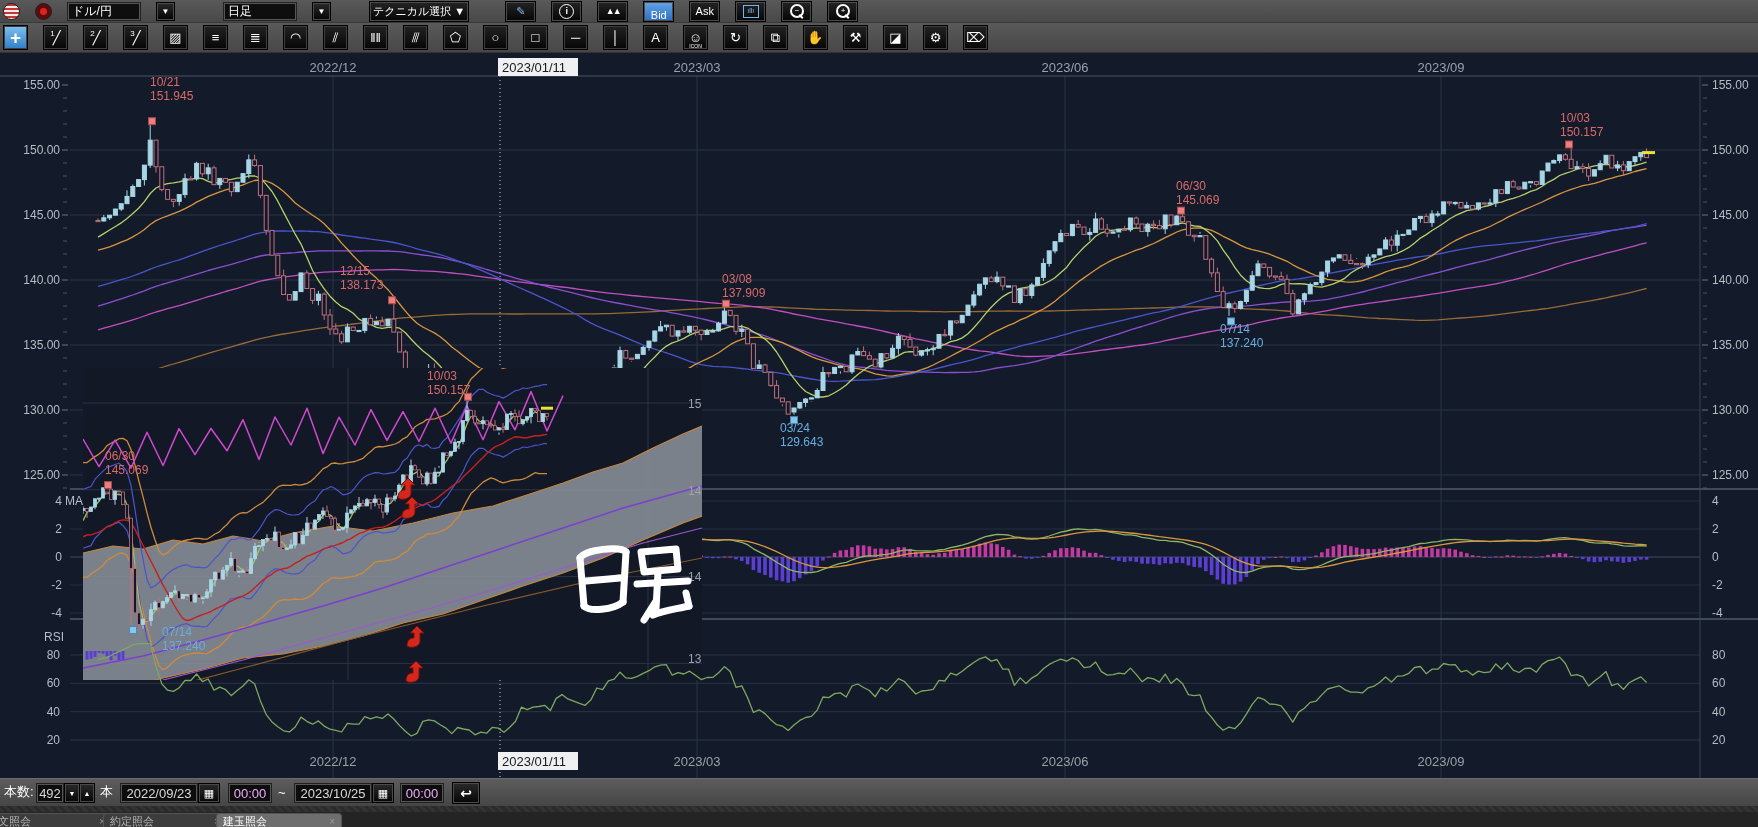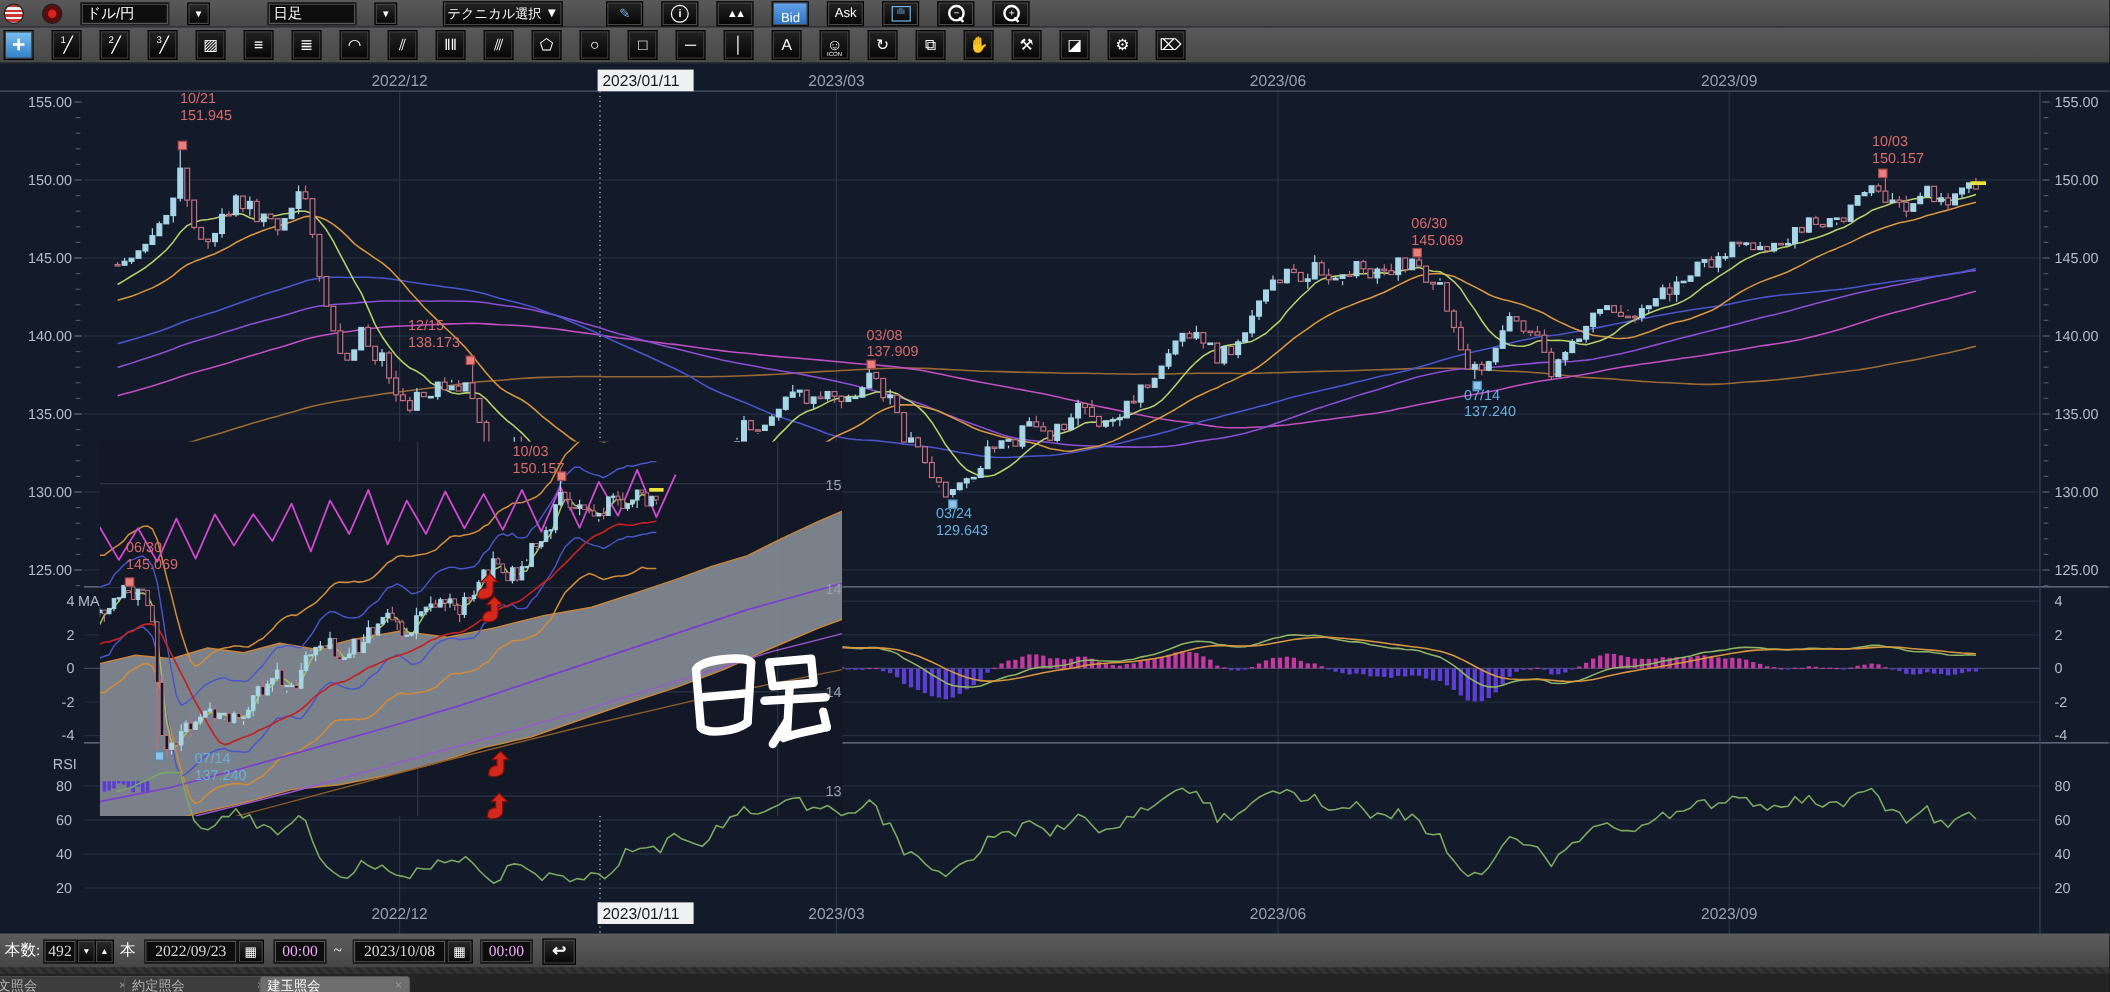--- a/index.html
+++ b/index.html
@@ -35,21 +35,21 @@
   .rangeic{width:14px;height:11px;border:1px solid #6db8f2;color:#6db8f2;font-size:7px;line-height:10px;text-align:center;overflow:hidden;}
   .mag{position:relative;width:10px;height:10px;border:2px solid #fff;border-radius:50%;}
   .mag::after{content:"";position:absolute;width:2px;height:5px;background:#fff;left:8px;top:8px;transform:rotate(-45deg);}
   .magsign{position:absolute;font-size:8px;color:#fff;left:3px;top:0px;}
   
   #chartwrap{position:absolute;left:0;top:53px;width:1758px;height:725px;background:#131a29;}
   svg{display:block;}
   #inset{position:absolute;left:83px;top:315px;width:619px;height:312px;background:#121826;overflow:hidden;}
   
   #bbar{position:absolute;left:0;top:778px;width:1758px;height:28px;
-        background:linear-gradient(#5c5c5c,#454545);border-top:1px solid #6a6a6a;color:#fff;font-size:13px;font-family:Liberation Serif, serif;}
+        background:linear-gradient(#5c5c5c,#454545);border-top:1px solid #6a6a6a;color:#fff;font-size:13px;}
   .bitem{position:absolute;top:4px;height:18px;display:flex;align-items:center;}
   .binput{background:#0d0d0d;border:1px solid #202020;box-shadow:inset 0 0 0 1px #555;
           color:#d8d8d8;font-size:13px;display:flex;align-items:center;justify-content:center;}
   .binput.dis{color:#f0abfc;}
   .bbtn{background:linear-gradient(#2a2a2a,#060606);border:1px solid #000;box-shadow:inset 0 0 0 1px #4a4a4a;
         color:#fff;display:flex;align-items:center;justify-content:center;}
   #hatch{position:absolute;left:0;top:806px;width:1758px;height:6px;
          background:repeating-linear-gradient(45deg,#333 0 3px,#2a2a2a 3px 6px);}
   #tabrow{position:absolute;left:0;top:812px;width:1758px;height:15px;background:#242424;}
   .tab{position:absolute;top:1px;height:15px;background:#3d3d3d;border:1px solid #555;border-bottom:none;
@@ -1480,21 +1480,21 @@
     <span class="bitem binput" style="left:36px;width:26px">492</span>
     <span class="bitem bbtn" style="left:64px;width:14px;font-size:7px">▼</span>
     <span class="bitem bbtn" style="left:79px;width:14px;font-size:7px">▲</span>
     <span class="bitem" style="left:100px">本</span>
     <span class="bitem binput" style="left:120px;width:76px">2022/09/23</span>
     <span class="bitem bbtn" style="left:198px;width:20px;font-size:11px">
         <span>▦</span>
       </span>
     <span class="bitem binput dis" style="left:228px;width:42px">00:00</span>
     <span class="bitem" style="left:278px">~</span>
-    <span class="bitem binput" style="left:294px;width:76px">2023/10/08</span>
+    <span class="bitem binput" style="left:294px;width:76px">2023/10/25</span>
     <span class="bitem bbtn" style="left:372px;width:20px;font-size:11px">
         <span>▦</span>
       </span>
     <span class="bitem binput dis" style="left:400px;width:42px">00:00</span>
     <span class="bitem bbtn" style="left:452px;width:26px;height:20px;top:3px;font-size:14px;font-weight:bold">
         <span>↩</span>
       </span>
   </div>
 
   <div id="hatch"></div>

